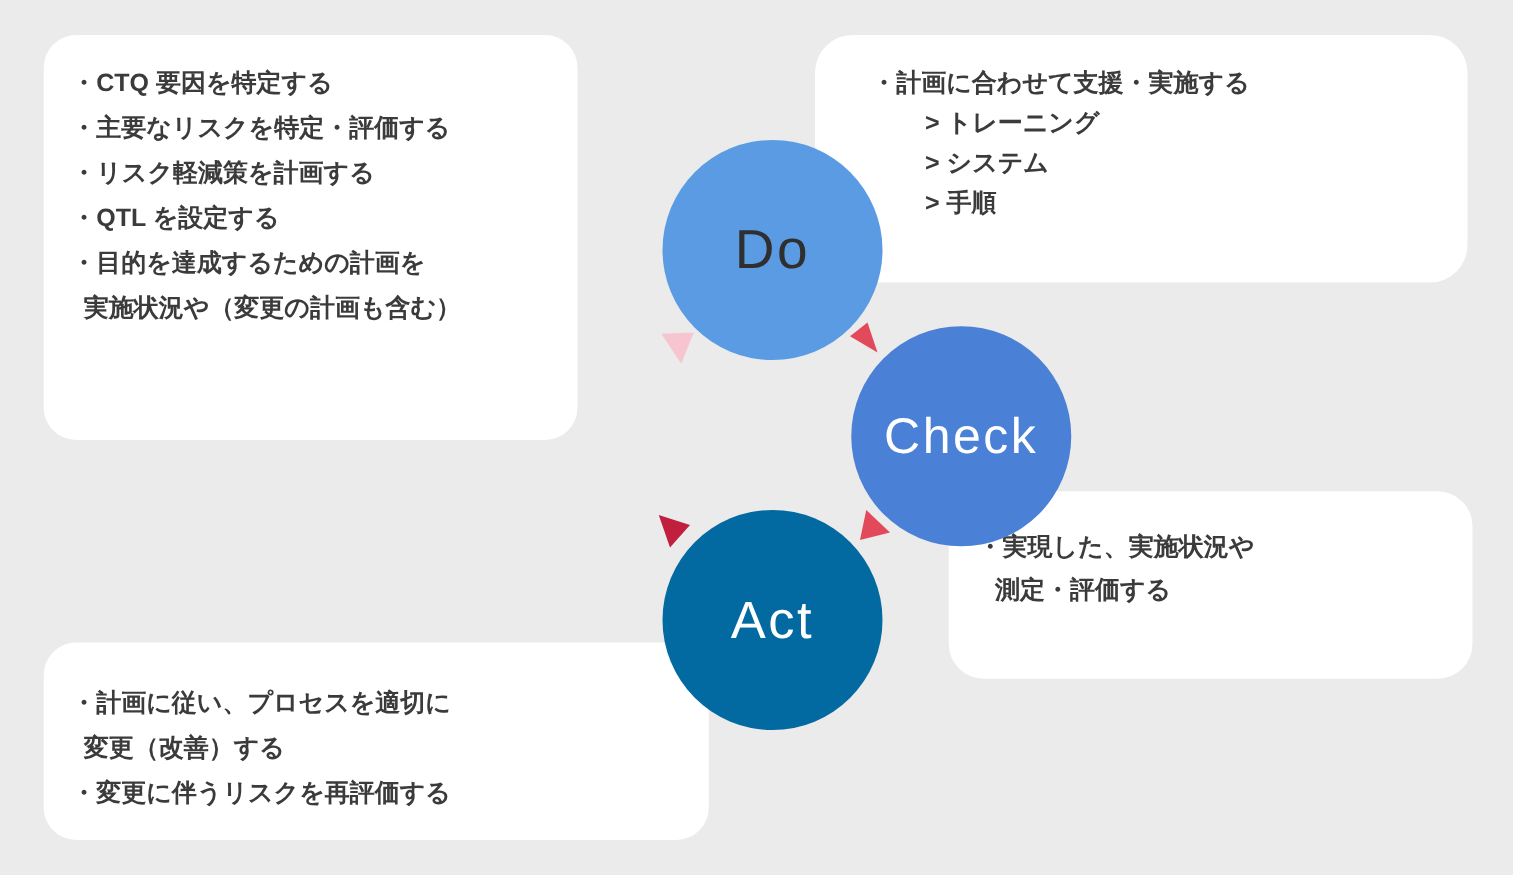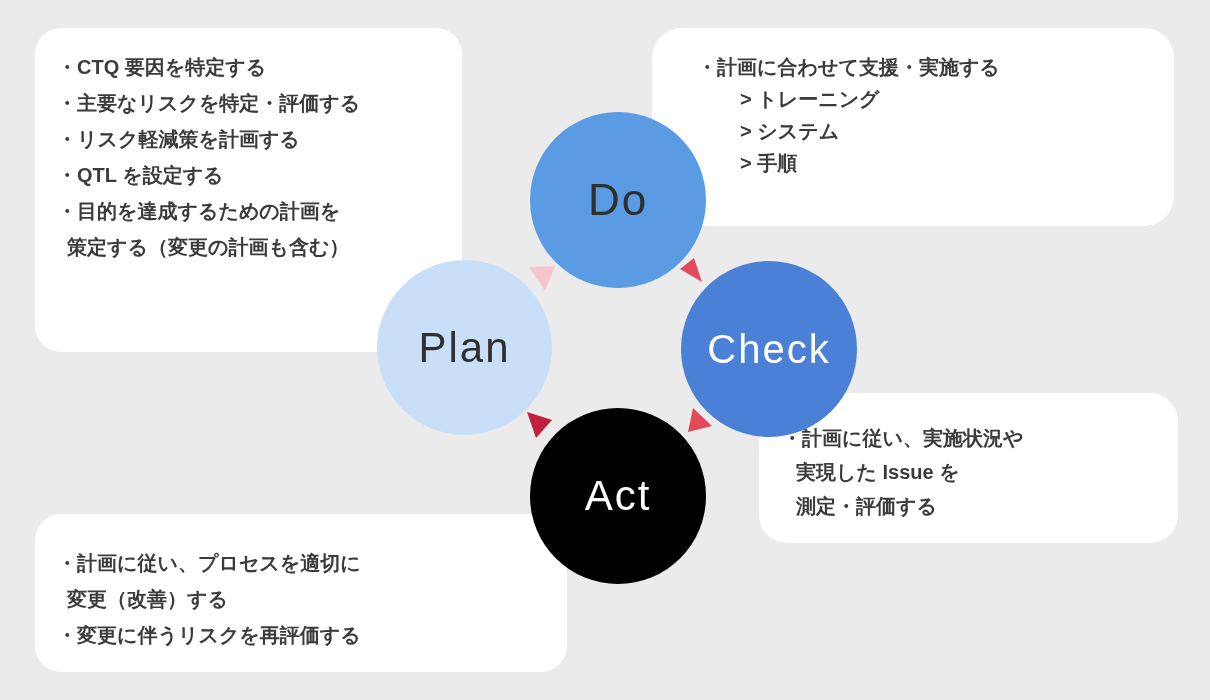--- a/index.html
+++ b/index.html
@@ -41,52 +41,48 @@
 <body>
 
 <div class="canvas">
 
   <div class="card card-plan">
     <div class="line">・CTQ 要因を特定する</div>
     <div class="line">・主要なリスクを特定・評価する</div>
     <div class="line">・リスク軽減策を計画する</div>
     <div class="line">・QTL を設定する</div>
     <div class="line">・目的を達成するための計画を</div>
-    <div class="line ind-s">策定する（変更の計画も含む）</div>
+    <div class="line ind-s">実施状況や（変更の計画も含む）</div>
   </div>
 
   <div class="card card-do">
     <div class="line">・計画に合わせて支援・実施する</div>
     <div class="line ind-gt">&gt; トレーニング</div>
     <div class="line ind-gt">&gt; システム</div>
     <div class="line ind-gt">&gt; 手順</div>
   </div>
 
   <div class="card card-check">
-    <div class="line">・計画に従い、実施状況や</div>
-    <div class="line ind-m">実現した Issue を</div>
+    <div class="line">・実現した、実施状況や</div>
     <div class="line ind-m">測定・評価する</div>
   </div>
 
   <div class="card card-act">
     <div class="line">・計画に従い、プロセスを適切に</div>
     <div class="line ind-s">変更（改善）する</div>
     <div class="line">・変更に伴うリスクを再評価する</div>
   </div>
 
   <div class="circle circle-do" style="background: rgb(91, 155, 227); color: rgb(47, 47, 47);">
     <span>Do</span>
   </div>
-  <div class="circle circle-plan" style="background: rgb(201, 223, 247); color: rgb(47, 47, 47);">
-    <span>Plan</span>
-  </div>
   <div class="circle circle-check" style="background: rgb(74, 128, 213); color: #ffffff;">
     <span>Check</span>
   </div>
-  <div class="circle circle-act" style="background: #000000; color: rgb(255, 255, 255);">
+  <div class="circle circle-act" style="background: #0369a1; color: rgb(255, 255, 255);">
     <span>Act</span>
   </div>
 
   <svg class="arrows" width="1210" height="700">
     <polygon points="529,267 555,266 545,291" fill="#f7c5d0"></polygon>
     <polygon points="694,258 680,269 702,282" fill="#e24a5c"></polygon>
     <polygon points="693,408 712,426 688,432" fill="#e24a5c"></polygon>
     <polygon points="527,412 552,420 536,438" fill="#c0203d"></polygon>
   </svg>
 

